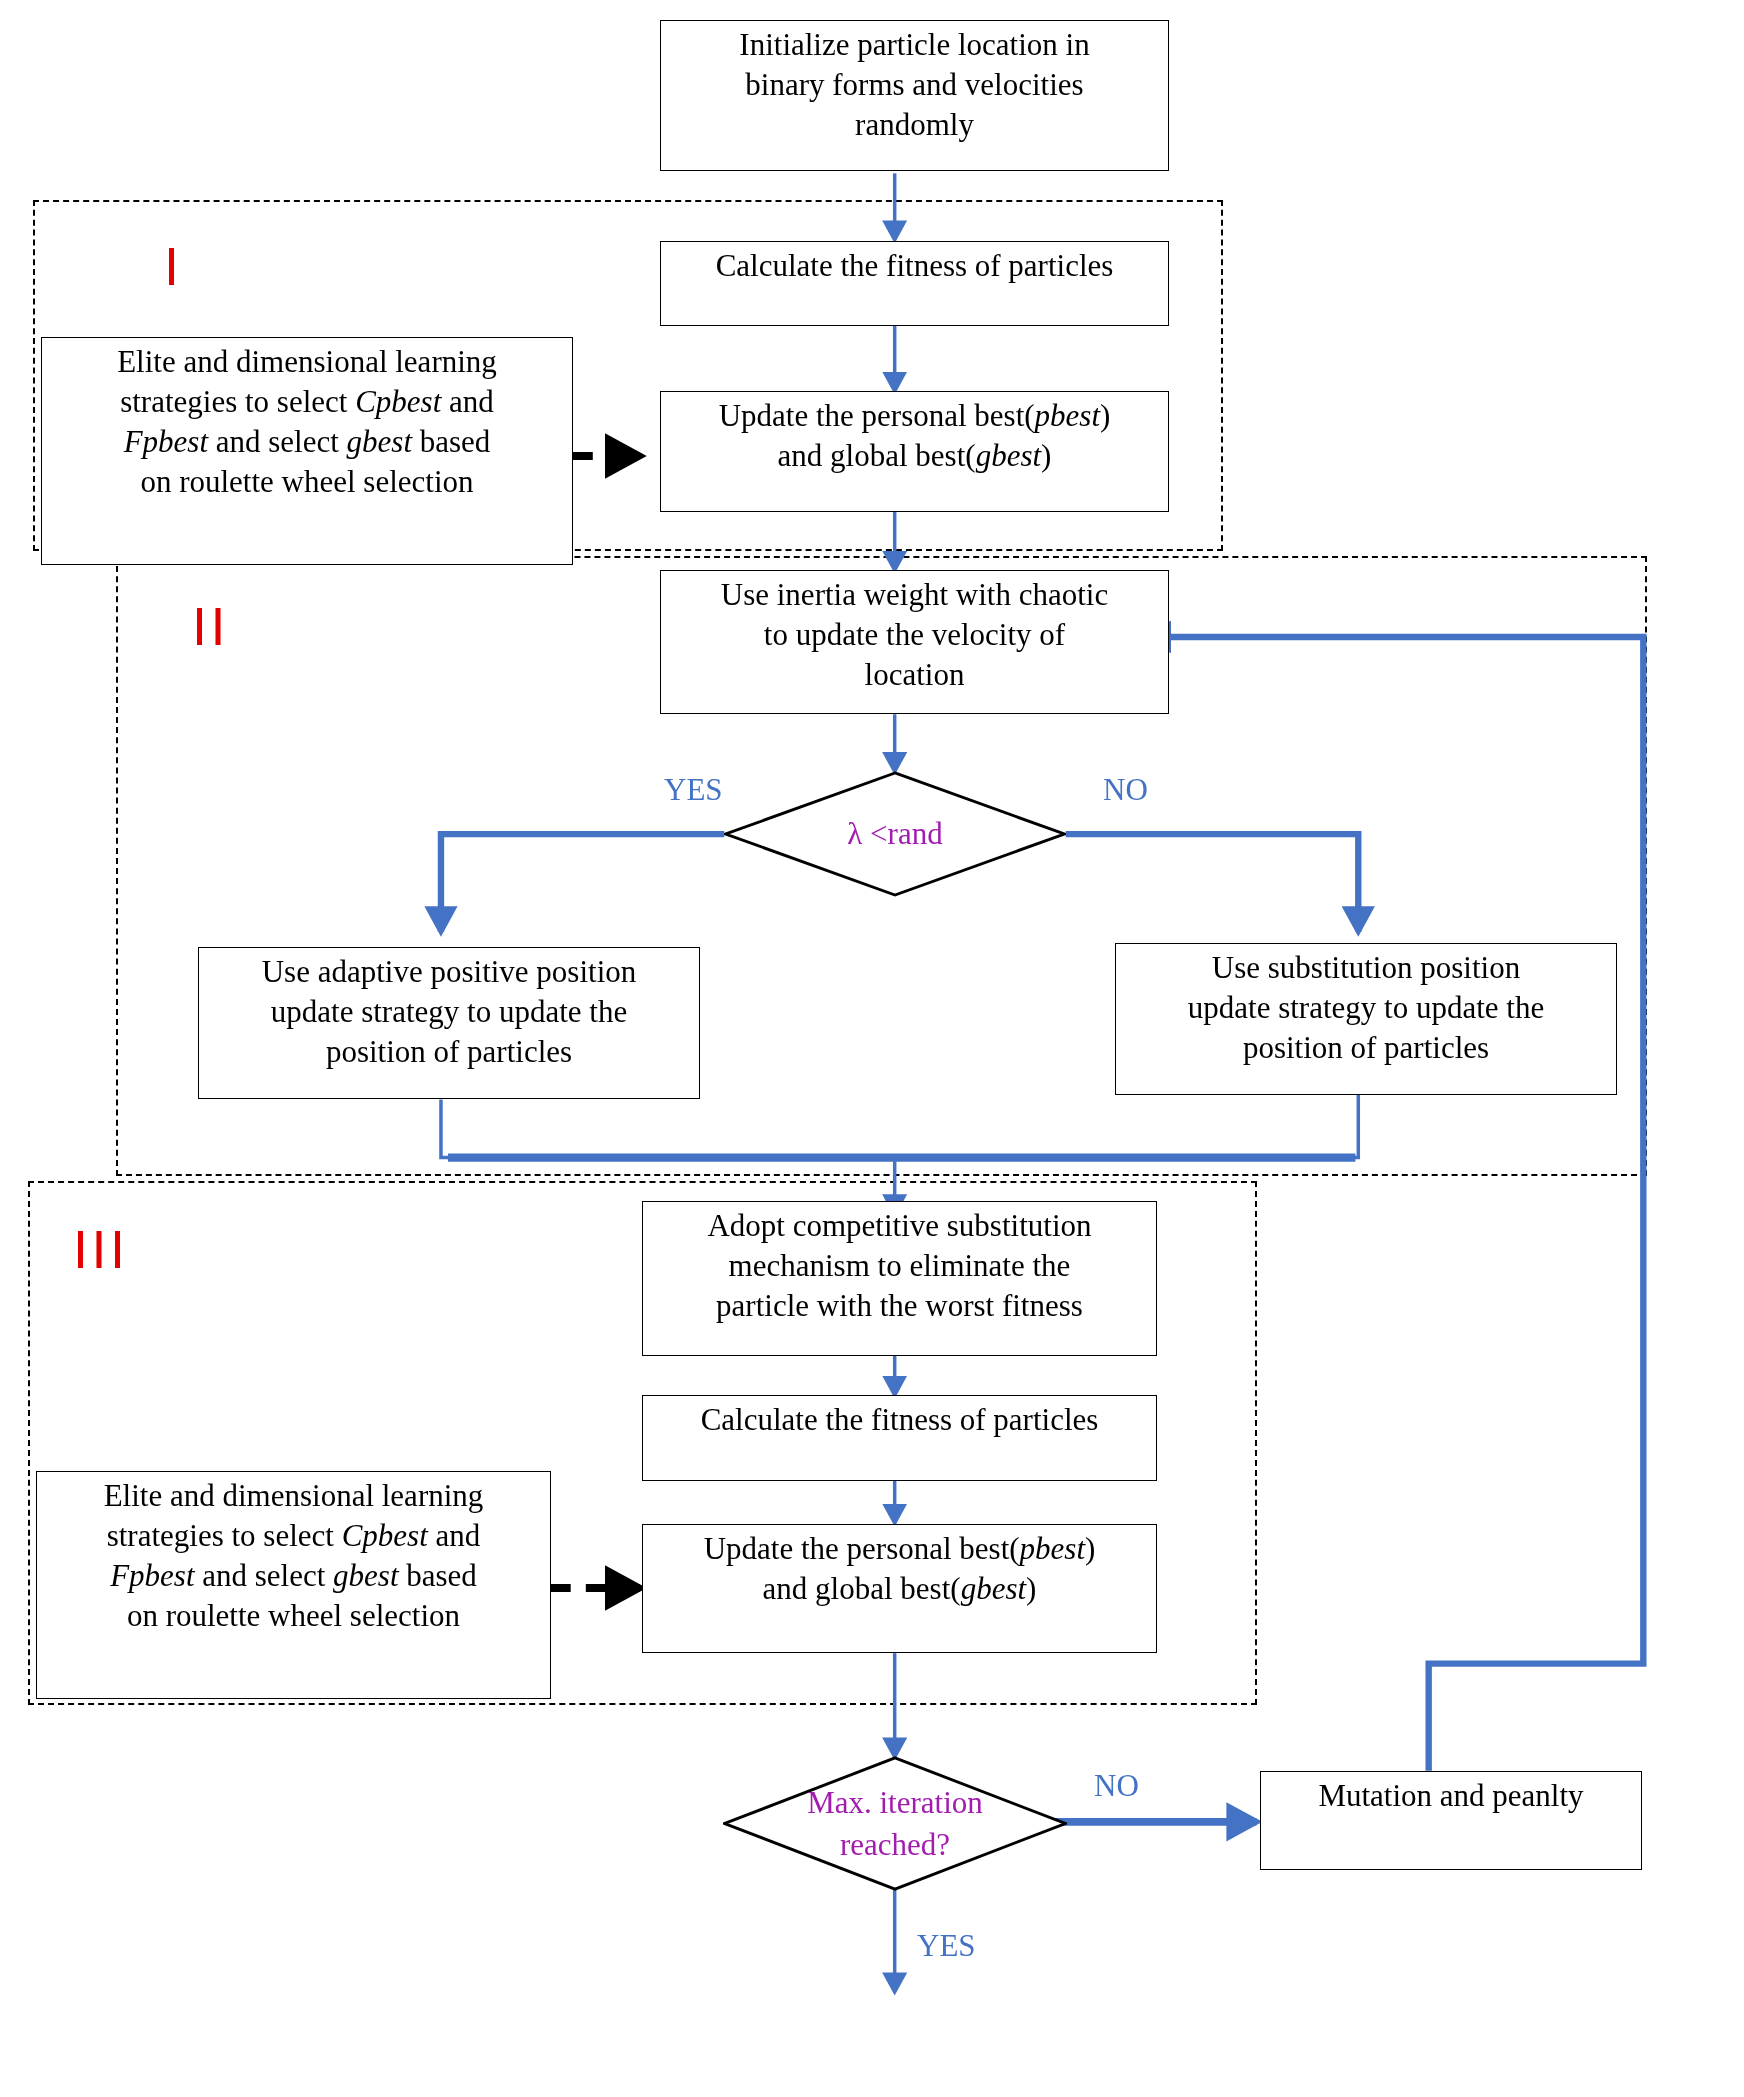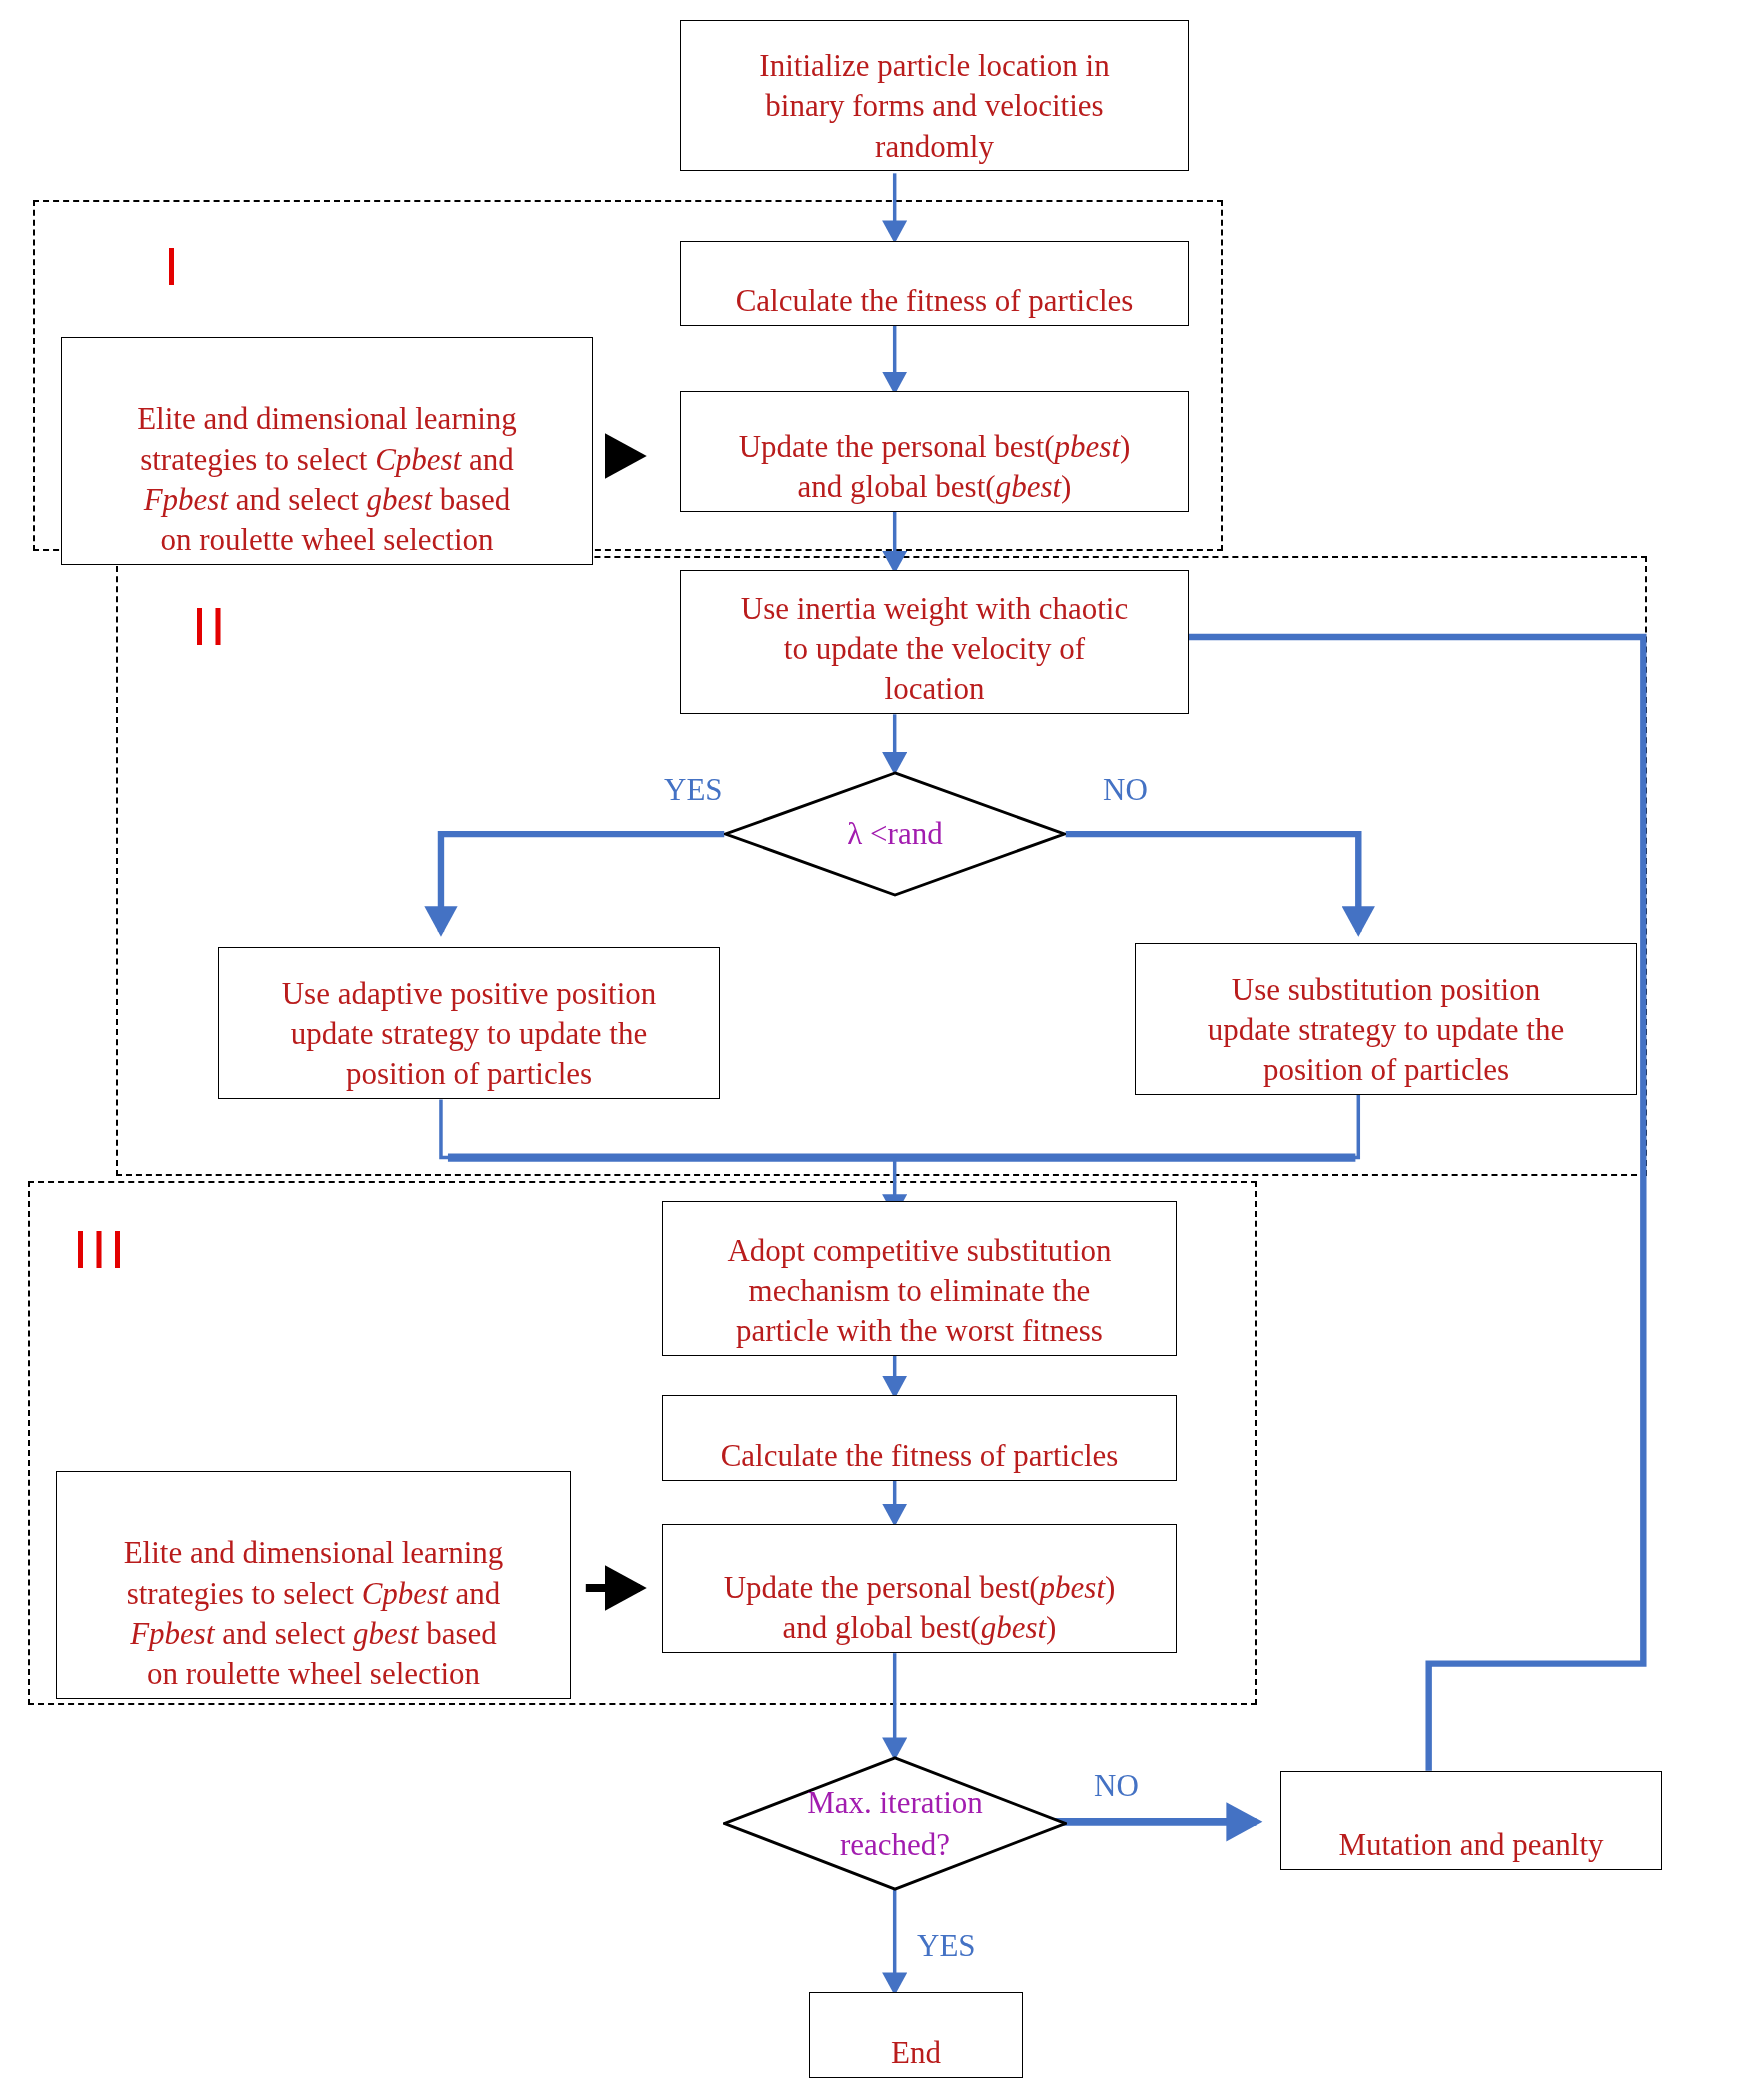--- a/index.html
+++ b/index.html
@@ -9,29 +9,28 @@
     background:#ffffff;
     font-family:"Liberation Serif", serif;
     overflow:hidden;
   }
   .node{
     position:absolute;
     box-sizing:border-box;
     border:1.7px solid #000;
     background:#fff;
     display:flex;
-    align-items:flex-end;
+    align-items:flex-start;
     justify-content:center;
     text-align:center;
     font-size:31px;
     line-height:1.30;
-    color:#b91c1c;
+    color:#000000;
     padding:3.5px 8.1px;
     z-index:5;
-    margin-left:20px;
   }
   .node .t{display:block;}
   .node i{font-style:italic;}
   .region{
     position:absolute;
     box-sizing:border-box;
     border:2.3px dashed #000;
     background:transparent;
     z-index:1;
   }
@@ -249,18 +248,15 @@
     </div>
   </div>
 
   <div class="edgelabel" style="left:1094px;top:1770px;">NO</div>
   <div class="edgelabel" style="left:917px;top:1930px;">YES</div>
 
   <div class="node" style="left:1260px;top:1771px;width:382px;height:99px;">
     <span class="t">Mutation and peanlty</span>
   </div>
 
-  <div class="node" style="left:789px;top:1992px;width:214px;height:86px;">
-    <span class="t">End</span>
-  </div>
 
 </div>
 
 
 </body></html>

